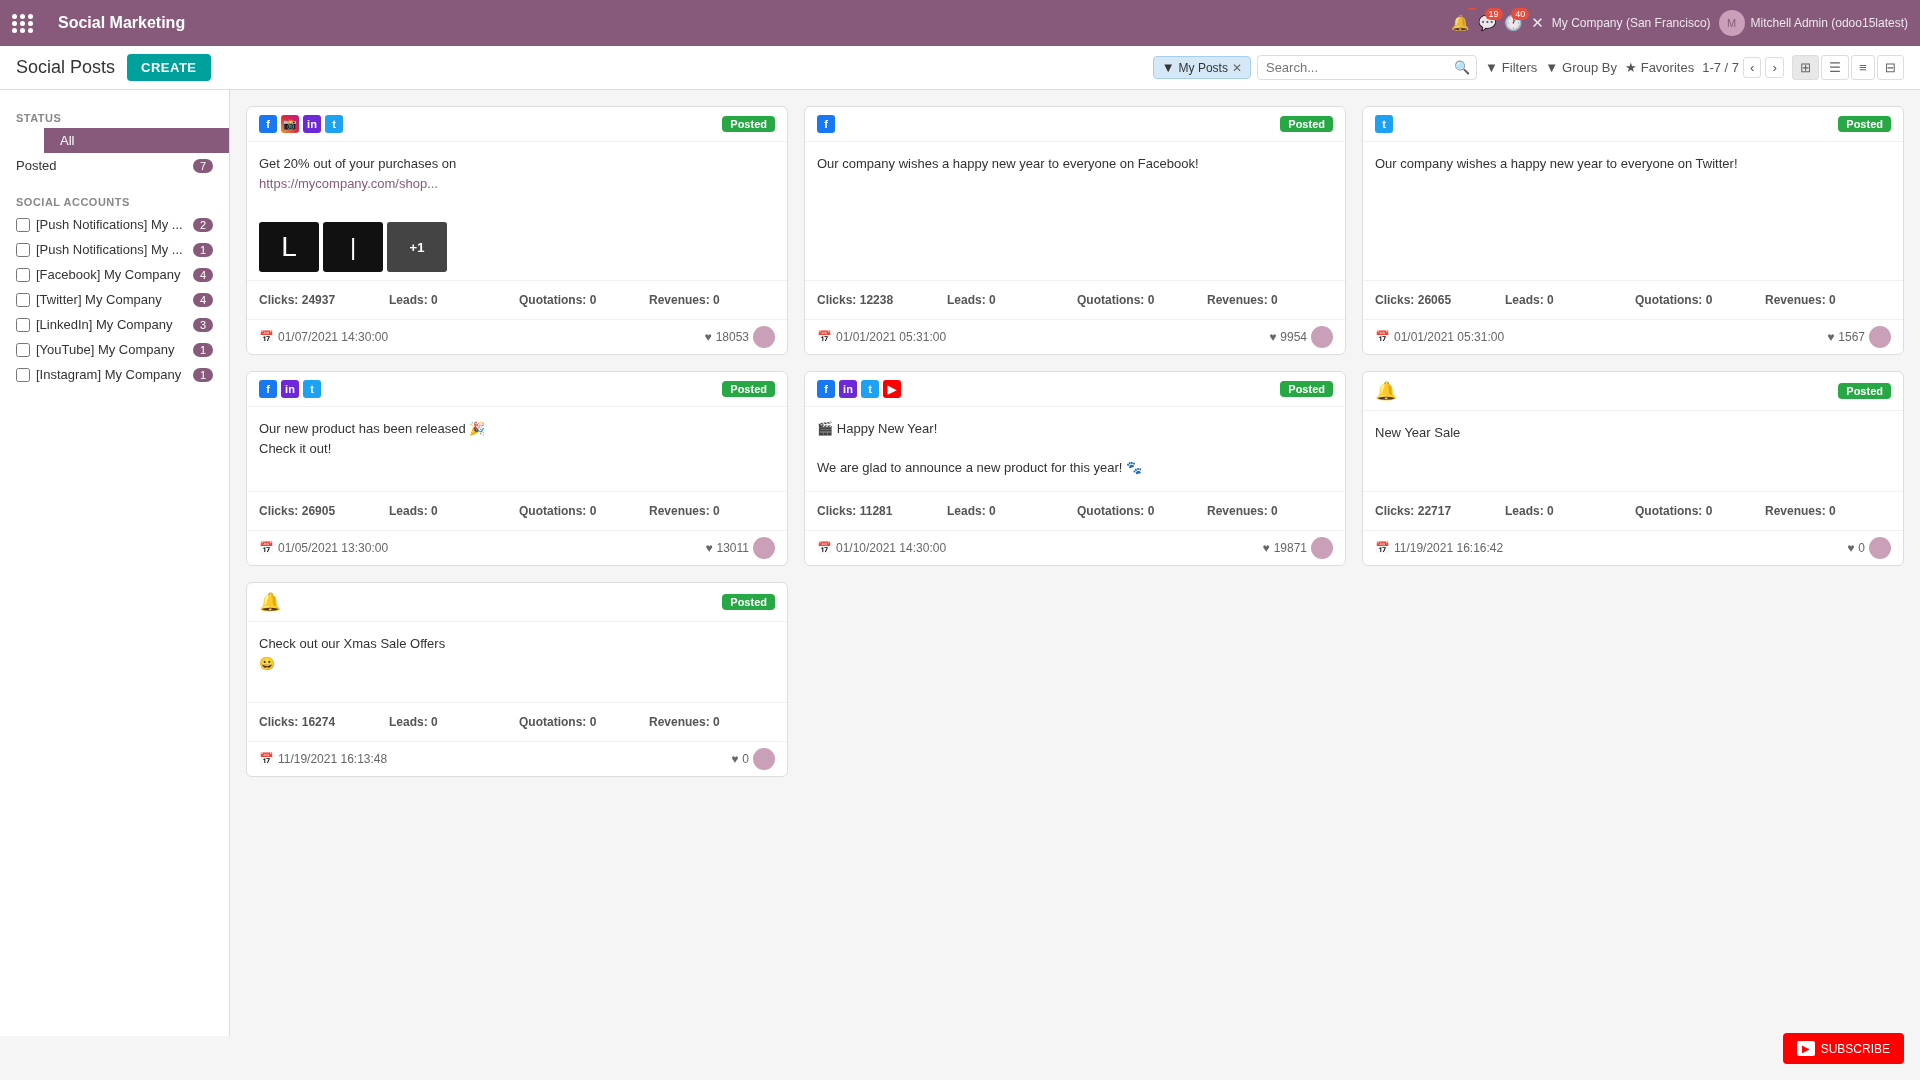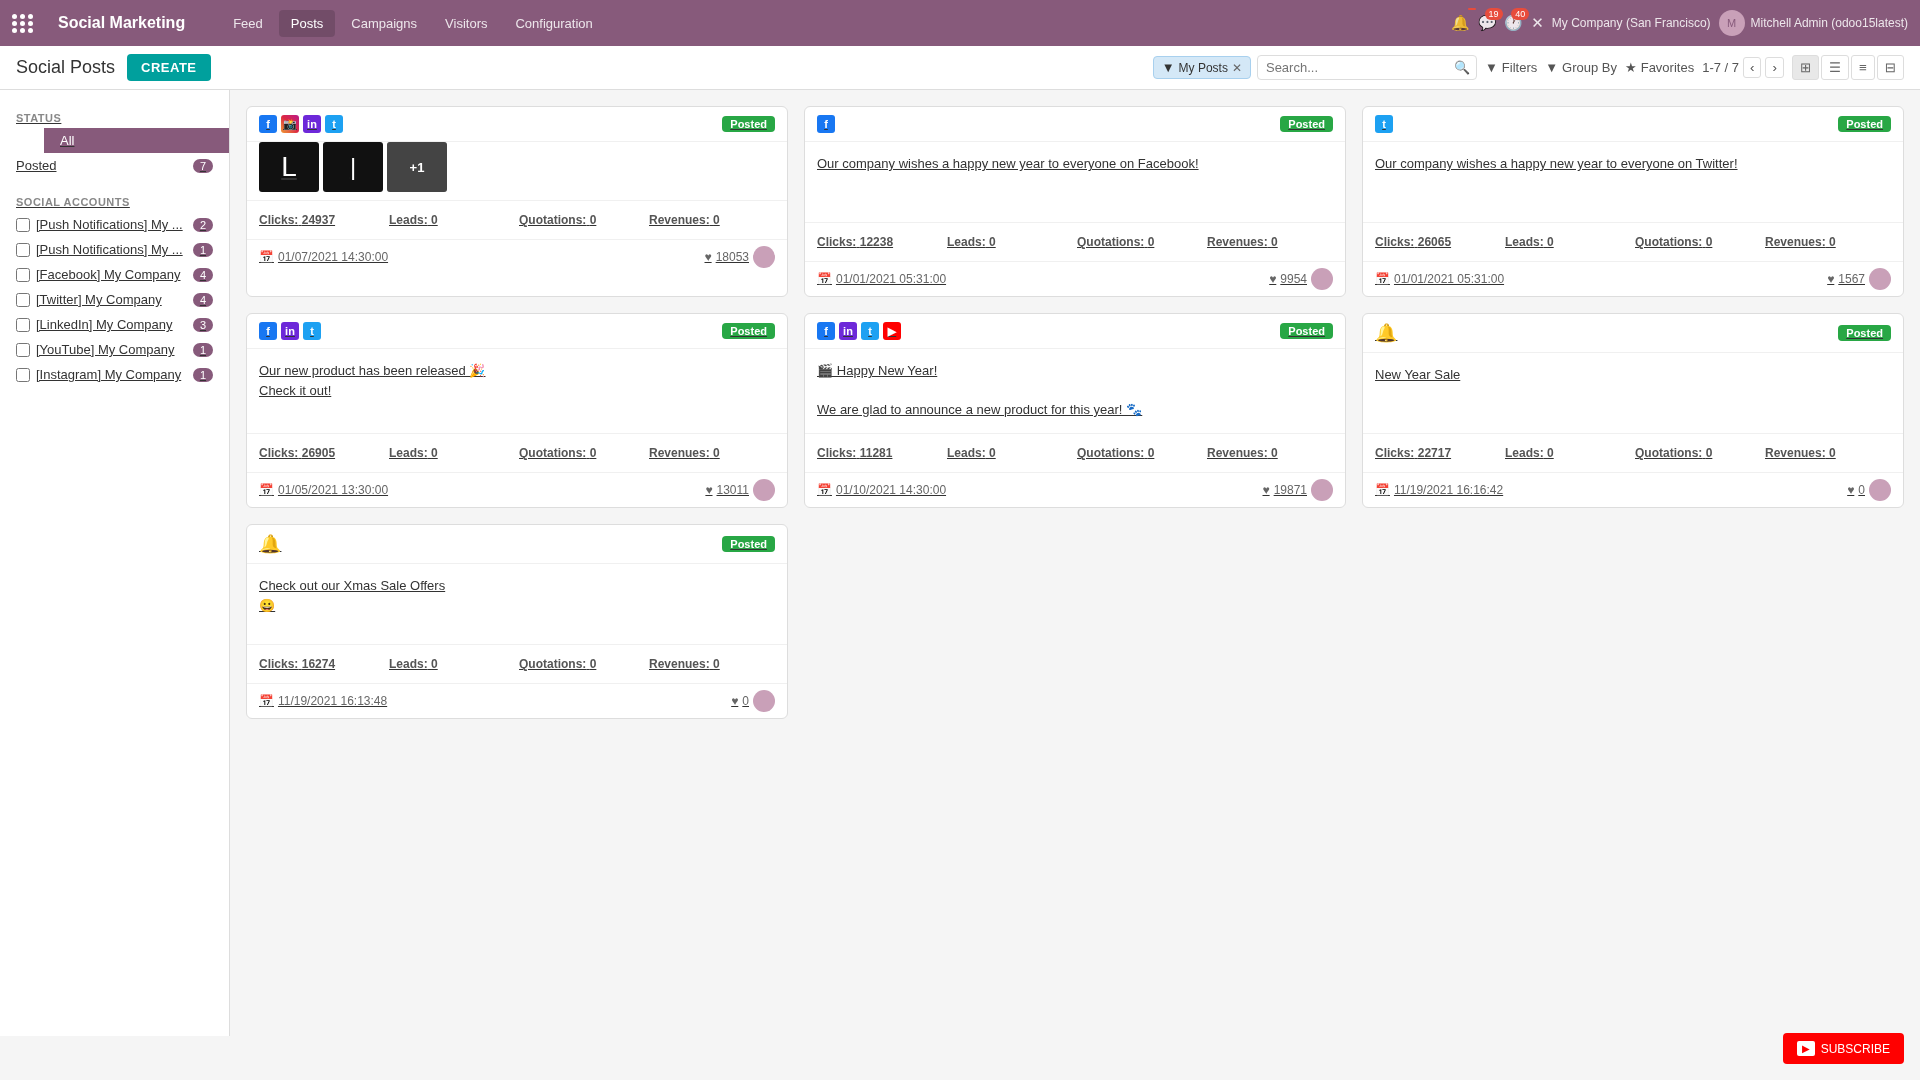--- a/index.html
+++ b/index.html
@@ -64,21 +64,21 @@
     .search-icon-wrap { position: relative; display: flex; align-items: center; }
     .search-icon-btn { position: absolute; right: 6px; cursor: pointer; color: #666; }
     .toolbar-action { display: flex; align-items: center; gap: 4px; cursor: pointer; color: #555; font-size: 13px; }
     .pagination { font-size: 13px; color: #555; display: flex; align-items: center; gap: 4px; }
     .pagination-btn { cursor: pointer; color: #555; border: 1px solid #ddd; background: white; padding: 2px 6px; border-radius: 3px; }
     .view-btns { display: flex; gap: 2px; }
     .view-btn { border: 1px solid #ddd; background: white; padding: 4px 7px; cursor: pointer; border-radius: 3px; color: #666; }
     .view-btn.active { background: #e8e8e8; }
 
     
-    .main-layout { display: flex; height: calc(1080px - 46px - 44px - 44px); text-decoration: underline; }
+    .main-layout { display: flex; height: calc(1080px - 46px - 44px - 44px); }
 
     
     .sidebar {
       width: 230px;
       min-width: 230px;
       background: white;
       border-right: 1px solid #ddd;
       padding: 16px 0;
       overflow-y: auto;
     }
@@ -232,27 +232,20 @@
         <div class="grid-dot"></div>
       <div class="grid-dot"></div>
         <div class="grid-dot"></div>
         <div class="grid-dot"></div>
       <div class="grid-dot"></div>
         <div class="grid-dot"></div>
         <div class="grid-dot"></div>
     </div>
     <span>Social Marketing</span>
   </div>
-  <div class="topnav-menu">
-    <div class="topnav-menu-item">Feed</div>
-    <div class="topnav-menu-item active">Posts</div>
-    <div class="topnav-menu-item">Campaigns</div>
-    <div class="topnav-menu-item">Visitors</div>
-    <div class="topnav-menu-item">Configuration</div>
-  </div>
   <div class="topnav-right">
     <div class="topnav-icon" style="position:relative;">
       🔔
       <span class="topnav-badge"></span>
     </div>
     <div class="topnav-icon" style="position:relative;">
       💬
       <span class="topnav-badge">19</span>
     </div>
     <div class="topnav-icon" style="position:relative;">
@@ -366,20 +359,23 @@
     <div class="card">
       <div class="card-header">
         <div class="card-icons">
           <div class="social-icon fb">f</div>
           <div class="social-icon ig">📸</div>
           <div class="social-icon li">in</div>
           <div class="social-icon tw">t</div>
         </div>
         <span class="status-badge posted">Posted</span>
       </div>
+      <div class="card-body">
+        <span>Get 20% out of your purchases on<br><a class="card-link">https://mycompany.com/shop...</a></span>
+      </div>
       <div class="card-images">
         <div class="card-img" style="background:#111;font-size:28px;">L</div>
         <div class="card-img" style="background:#111;font-size:24px;">|</div>
         <div class="card-img" style="background:#888;">
           <div class="card-img-overlay">+1</div>
         </div>
       </div>
       <div class="card-stats">
         <div class="card-stat"><span>Clicks:</span> <span>24937</span></div>
         <div class="card-stat"><span>Leads:</span> <span>0</span></div>

